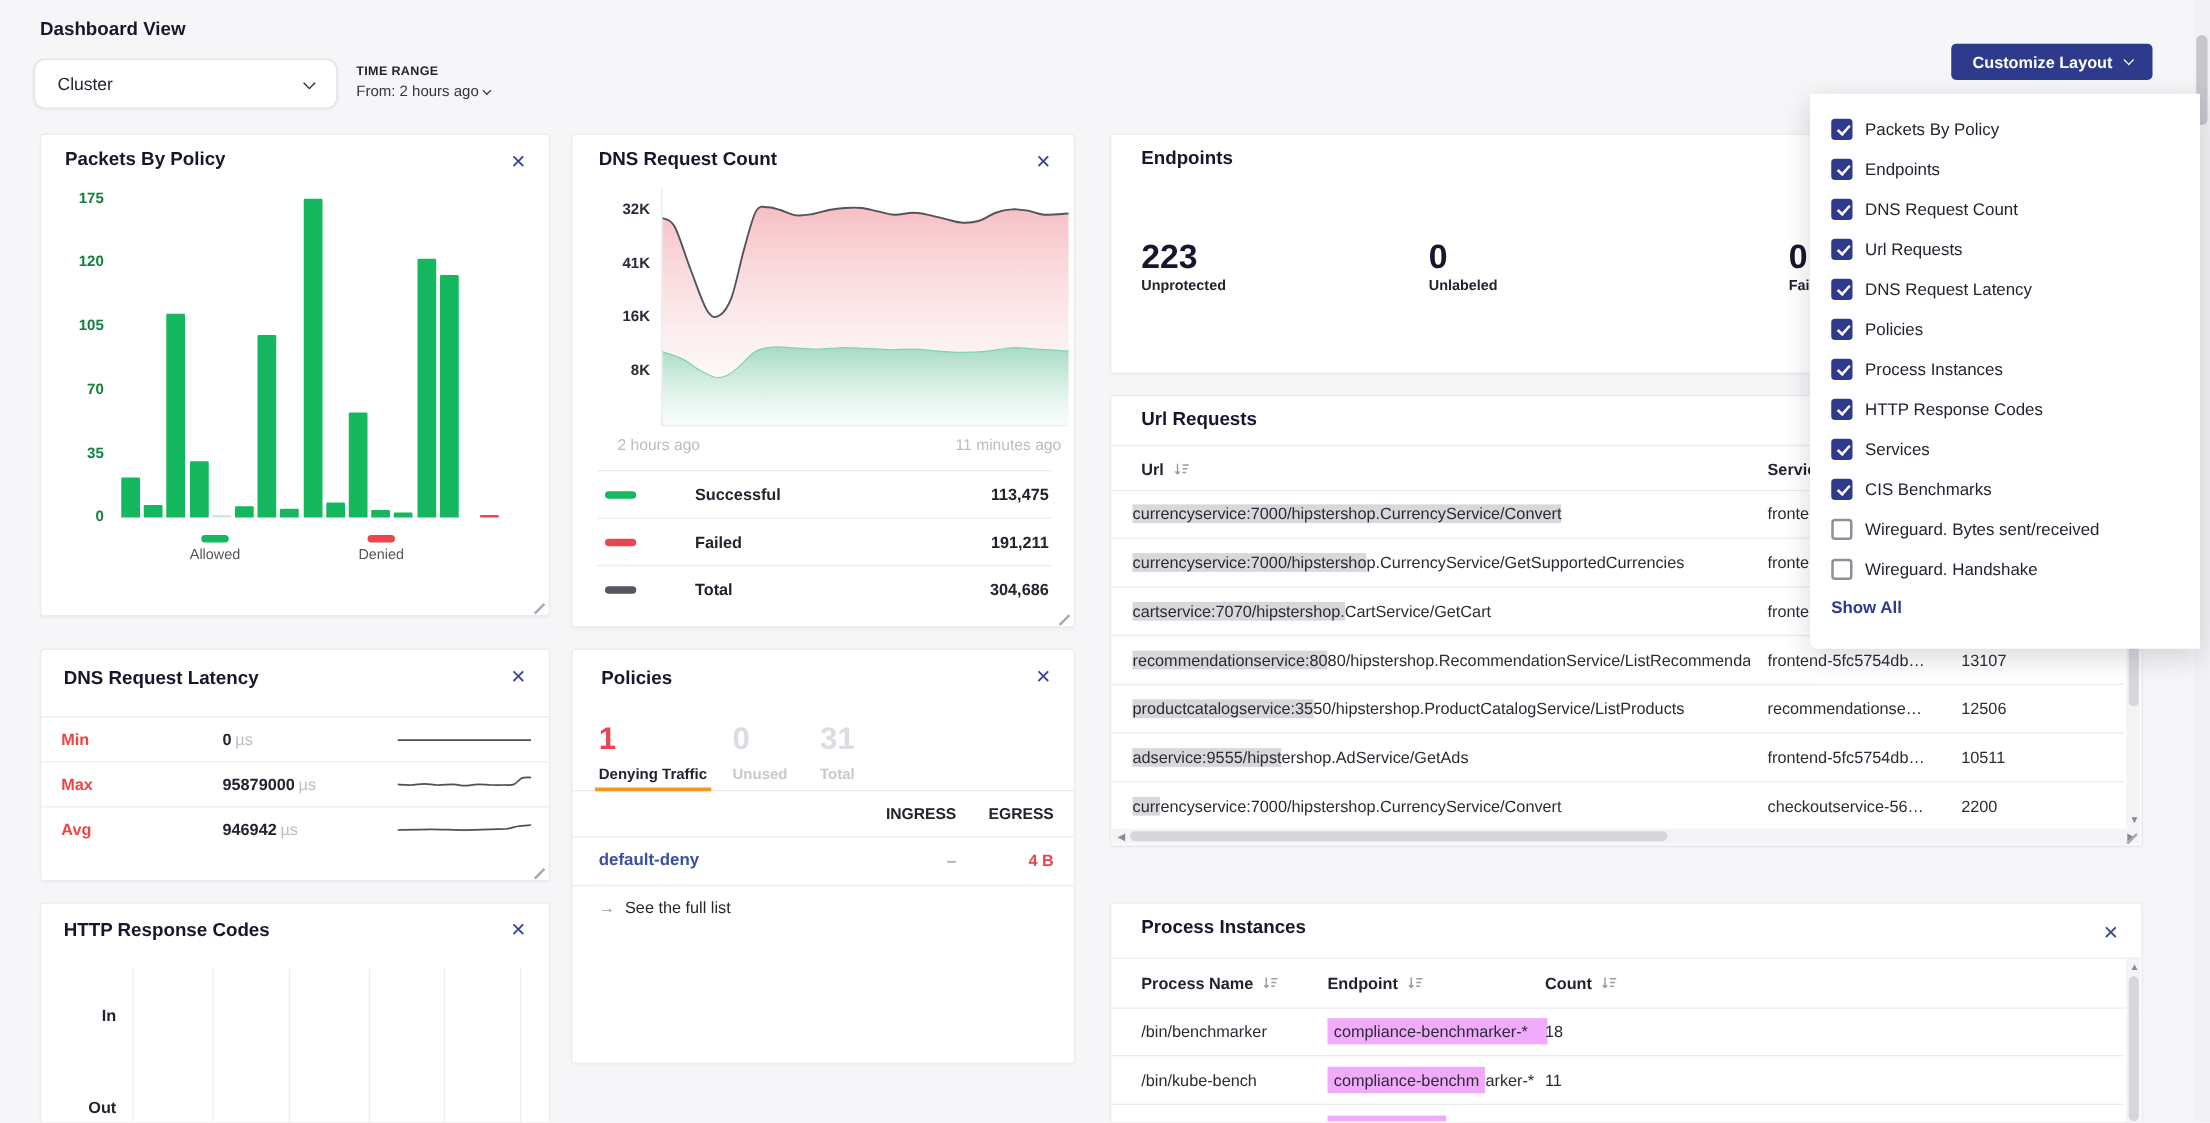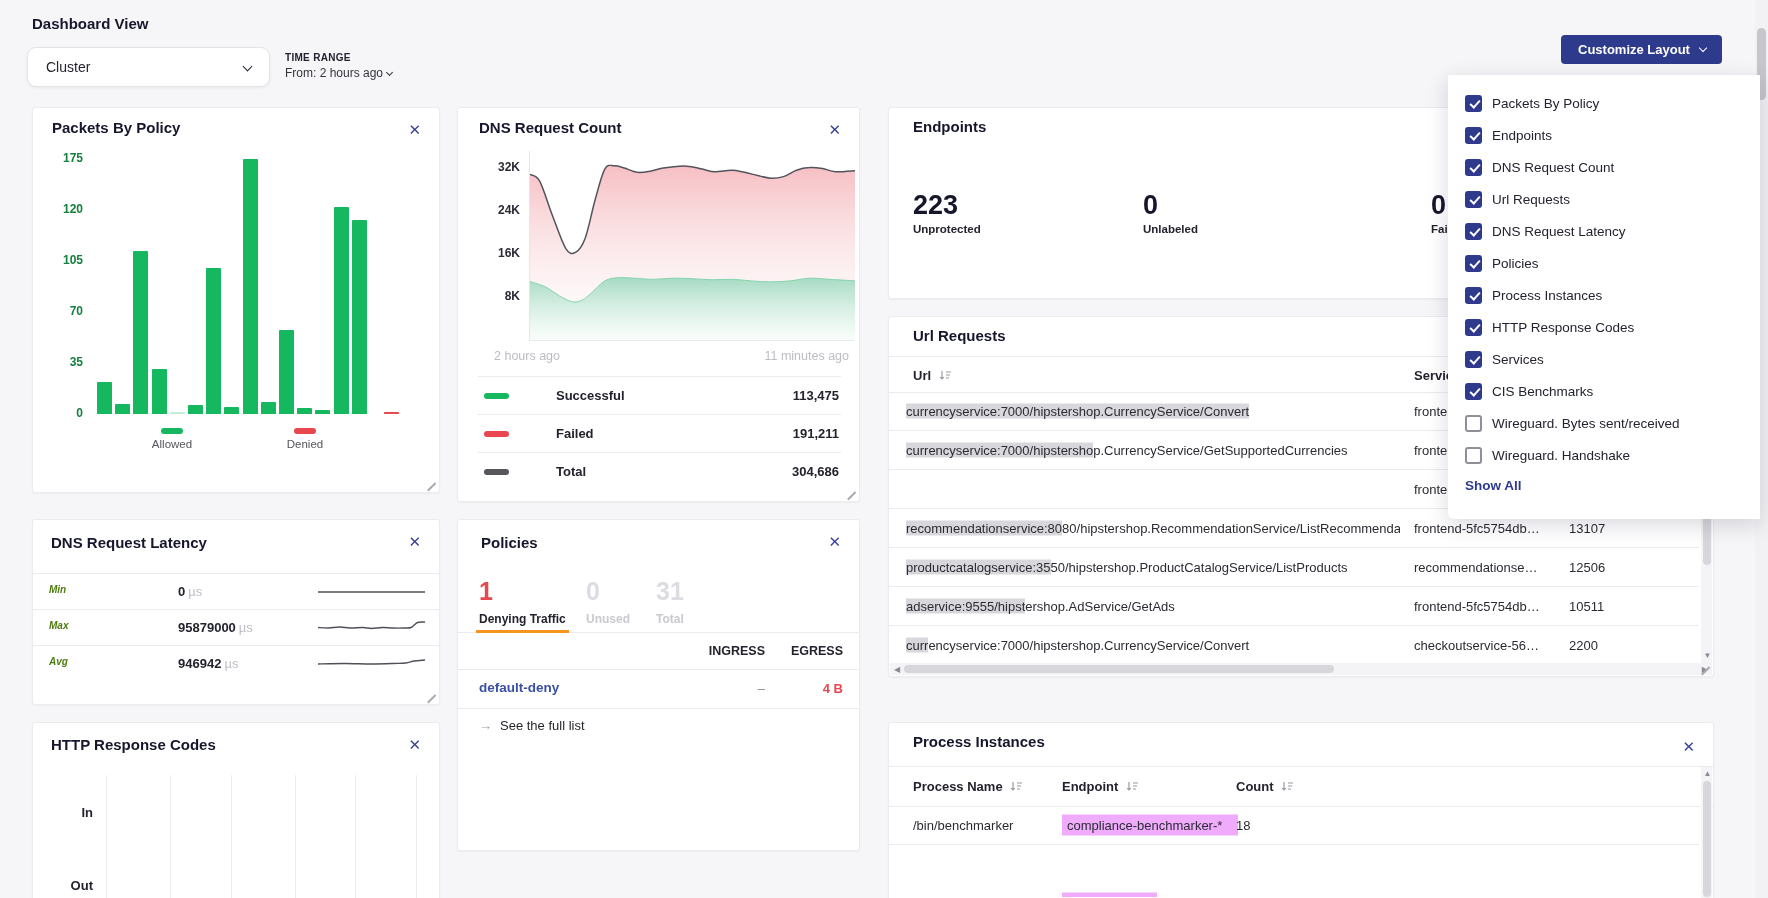--- a/index.html
+++ b/index.html
@@ -84,21 +84,21 @@
 
   
   .v-scroll { position:absolute; width:11px; background:#f4f4f6; }
   .v-scroll .vthumb { position:absolute; left:1.5px; width:8px; background:#d7d7db; border-radius:4px; }
   .h-scroll { position:absolute; left:1px; right:1px; height:12px; background:#f4f4f6; }
   .h-scroll .hthumb { position:absolute; top:2px; height:8px; background:#d7d7db; border-radius:4px; }
   .sc-arrow { position:absolute; font-size:8px; color:#8a8a92; line-height:1; }
 
   
   .lat-row { position:absolute; left:0; right:0; height:36px; border-top:1px solid #ebebee; }
-  .lat-row .llabel { position:absolute; left:16px; top:10px; font-size:10px; font-weight:600; color:#4d7c0f;font-style:italic; }
+  .lat-row .llabel { position:absolute; left:16px; top:10px; font-size:13px; font-weight:600; color:#ef4444; }
   .lat-row .lvalue { position:absolute; left:145px; top:10px; font-size:13px; font-weight:600; color:#23232f; }
   .lat-row .lunit { color:#bdbdc6; font-weight:400; margin-left:3px; }
   .lat-row svg.spark { position:absolute; left:285px; top:6px; width:107px; height:24px; }
 
   
   .ptab { position:absolute; top:57px; cursor:pointer; }
   .ptab .tval { font-size:25px; font-weight:800; }
   .ptab .tlab { font-size:12px; font-weight:700; margin-top:6px; white-space:nowrap; }
   .ptab.active .tval { color:#e8474f; }
   .ptab.active .tlab { color:#23232f; }
@@ -166,21 +166,21 @@
     <div class="legend-swatch" id="pk-sw-1" style="left: 261px; background: rgb(232, 71, 79);"></div>
     <div class="legend-name" style="left:232px">Denied</div>
   </div>
 
   <div class="panel rz" id="panel-dns-count" style="left:457px;top:107px;width:403px;height:395px">
     <div class="p-title" style="left:21px;top:11px">DNS Request Count</div>
     <div class="close">✕</div>
     <div id="dns-yaxis">
         <div class="dns-ytick" style="top: 181px;">8K</div>
         <div class="dns-ytick" style="top: 138px;">16K</div>
-        <div class="dns-ytick" style="top: 95px;">24K</div>
+        <div class="dns-ytick" style="top: 95px;">41K</div>
         <div class="dns-ytick" style="top: 52px;">32K</div>
       </div>
     <div id="dns-plot">
       <svg viewBox="0 0 325 190" preserveAspectRatio="none">
         <defs>
           <linearGradient id="gpink" x1="0" y1="0" x2="0" y2="1">
             <stop offset="0" stop-color="#ef8a92" stop-opacity="0.55"></stop>
             <stop offset="0.7" stop-color="#f6cfd3" stop-opacity="0.22"></stop>
             <stop offset="1" stop-color="#ffffff" stop-opacity="0.05"></stop>
           </linearGradient>
@@ -255,20 +255,21 @@
           <div class="cell cell-url"><span class="hl">currencyservice:7000/hipstershop.CurrencyService/Convert</span><span></span></div>
           <div class="cell cell-service">frontend-5fc5754db…</div>
           <div class="cell cell-count"></div>
         </div>
         <div class="t-row" style="top: 39px;">
           <div class="cell cell-url"><span class="hl">currencyservice:7000/hipstersho</span><span>p.CurrencyService/GetSupportedCurrencies</span></div>
           <div class="cell cell-service">frontend-5fc5754db…</div>
           <div class="cell cell-count"></div>
         </div>
         <div class="t-row" style="top: 78px;">
+          <div class="cell cell-url"><span class="hl">cartservice:7070/hipstershop.</span><span>CartService/GetCart</span></div>
           <div class="cell cell-service">frontend-5fc5754db…</div>
           <div class="cell cell-count"></div>
         </div>
         <div class="t-row" style="top: 117px;">
           <div class="cell cell-url"><span class="hl">recommendationservice:80</span><span>80/hipstershop.RecommendationService/ListRecommendations</span></div>
           <div class="cell cell-service">frontend-5fc5754db…</div>
           <div class="cell cell-count">13107</div>
         </div>
         <div class="t-row" style="top: 156px;">
           <div class="cell cell-url"><span class="hl">productcatalogservice:35</span><span>50/hipstershop.ProductCatalogService/ListProducts</span></div>
@@ -400,20 +401,25 @@
           </g>
         </svg>
     </div>
     <div class="tbl-divider" style="top:83px"></div>
     <div id="proc-rows" style="position:absolute;left:0;right:14px;top:83px;height:91px;overflow:hidden">
         <div class="t-row" style="top: 0px;">
           <div class="cell" style="left: 24px;">/bin/benchmarker</div>
           <div class="cell" style="left: 173px;"><span class="hl chip" style="padding-right: 16px;">compliance-benchmarker-*</span><span></span></div>
           <div class="cell" style="left: 347px;">18</div>
         </div>
+        <div class="t-row" style="top: 39px;">
+          <div class="cell" style="left: 24px;">/bin/kube-bench</div>
+          <div class="cell" style="left: 173px;"><span class="hl chip">compliance-benchm</span><span>arker-*</span></div>
+          <div class="cell" style="left: 347px;">11</div>
+        </div>
         <div class="t-row" style="top: 78px;">
           <div class="cell" style="left: 24px;">benchmarker</div>
           <div class="cell" style="left: 173px;"><span class="hl chip">compliance-be</span><span>nchmarker-*</span></div>
           <div class="cell" style="left: 347px;">9</div>
         </div>
       </div>
     <div class="v-scroll" style="right:1px;top:44px;height:132px">
       <div class="sc-arrow" style="left:2.5px;top:3px">▲</div>
       <div class="vthumb" style="top:14px;height:116px"></div>
     </div>

